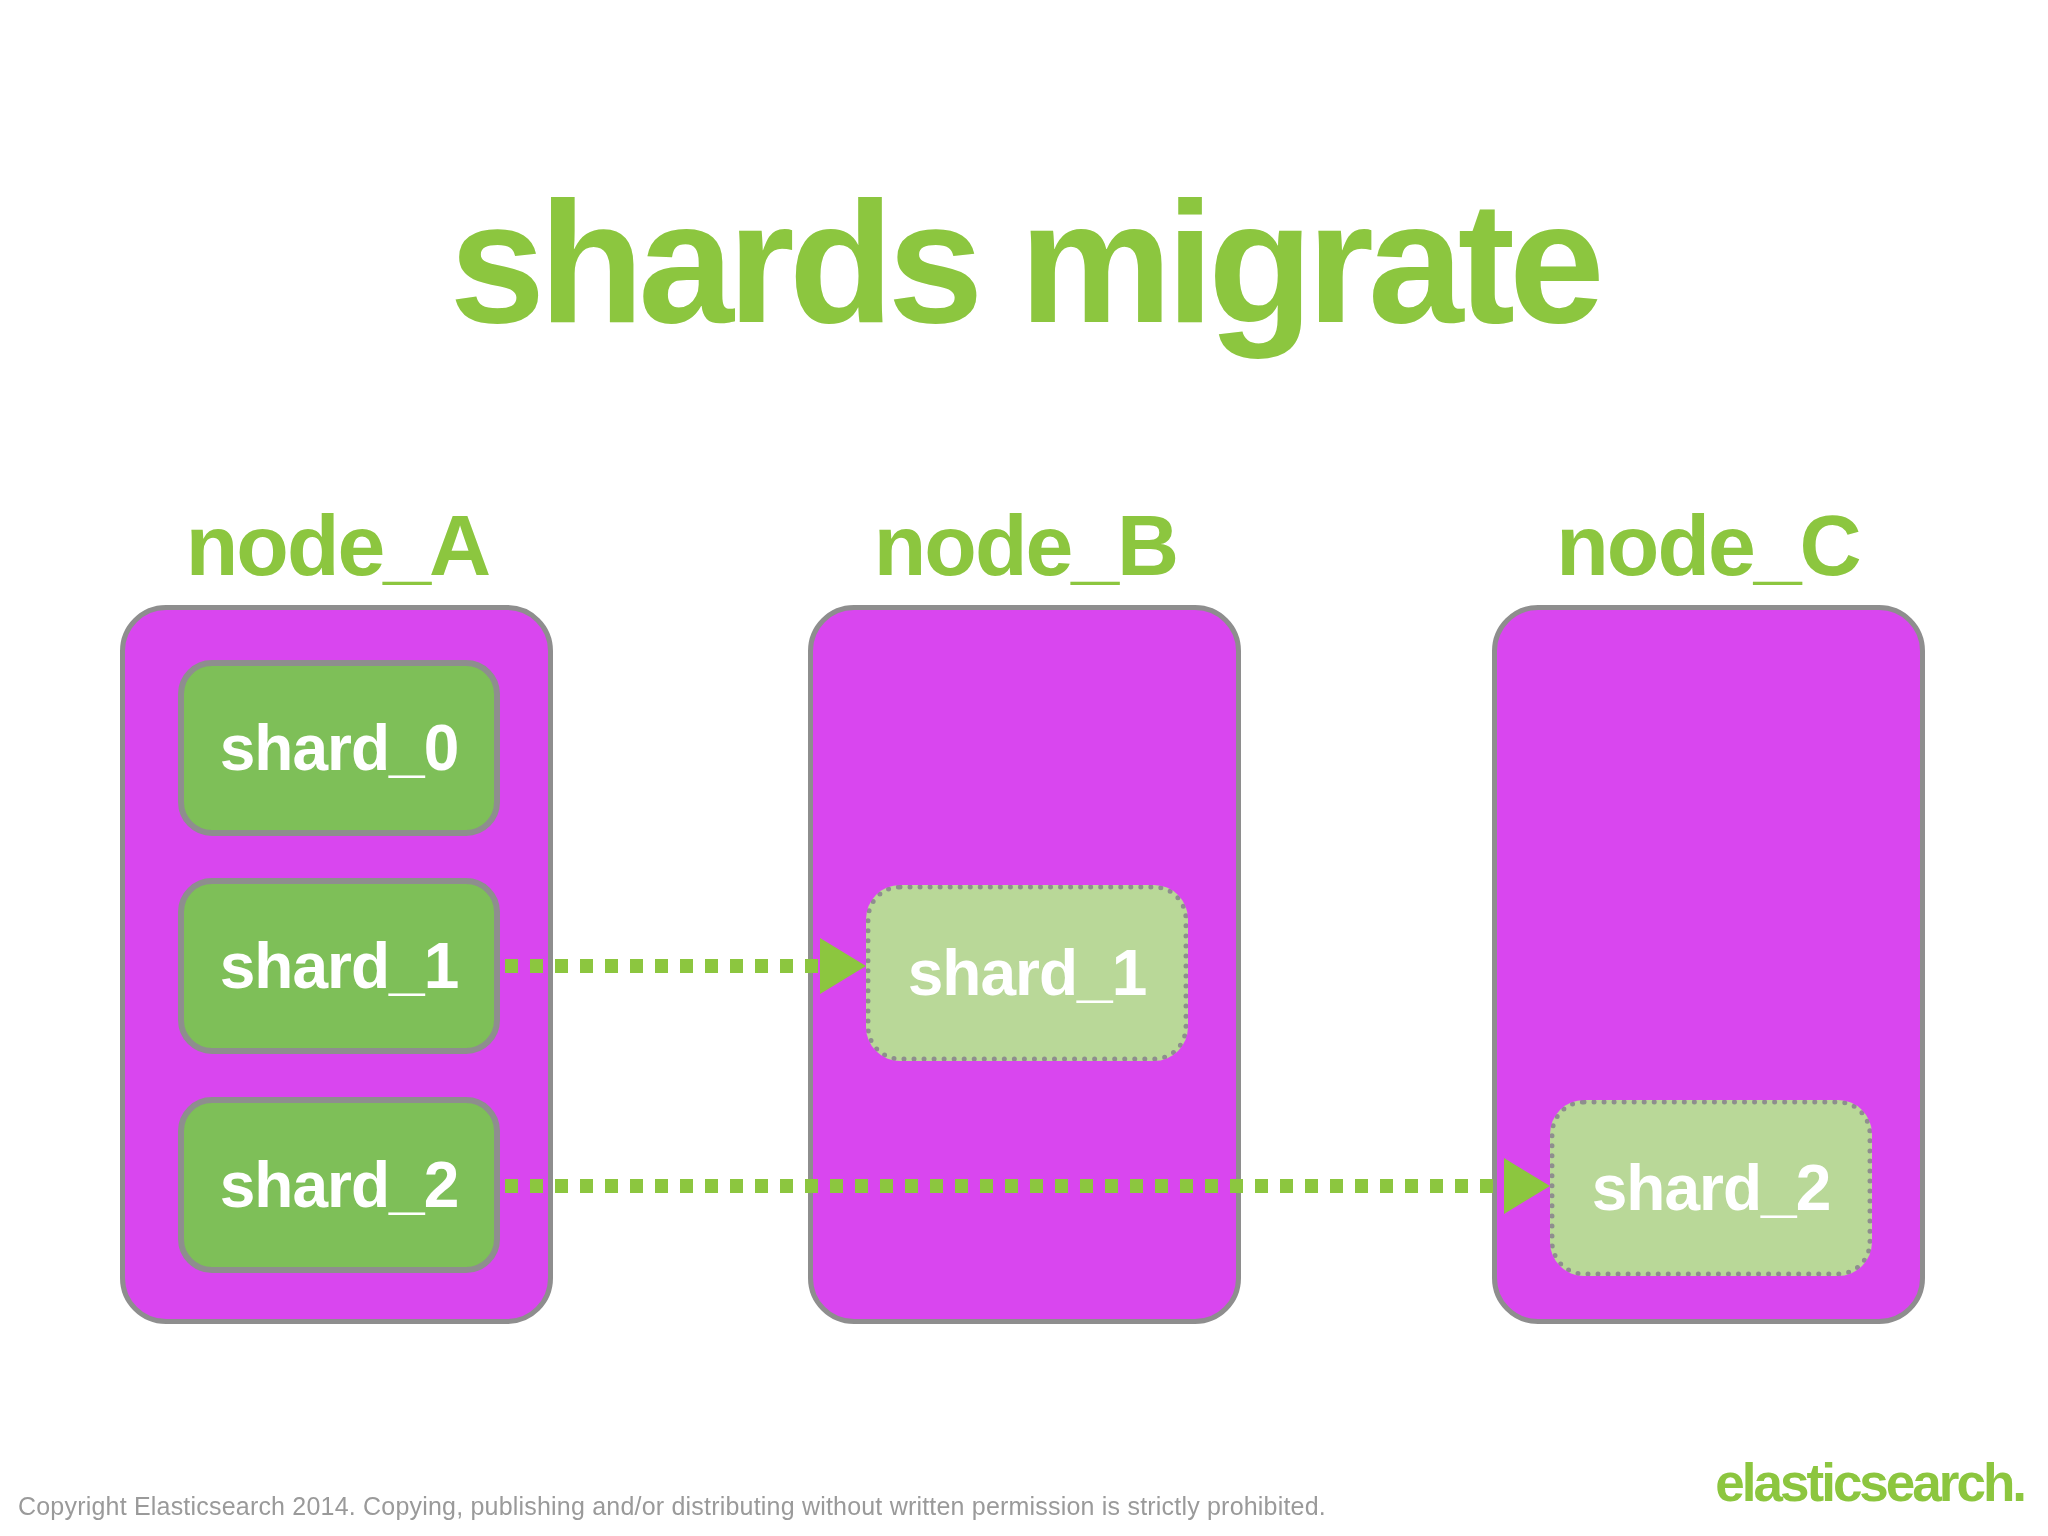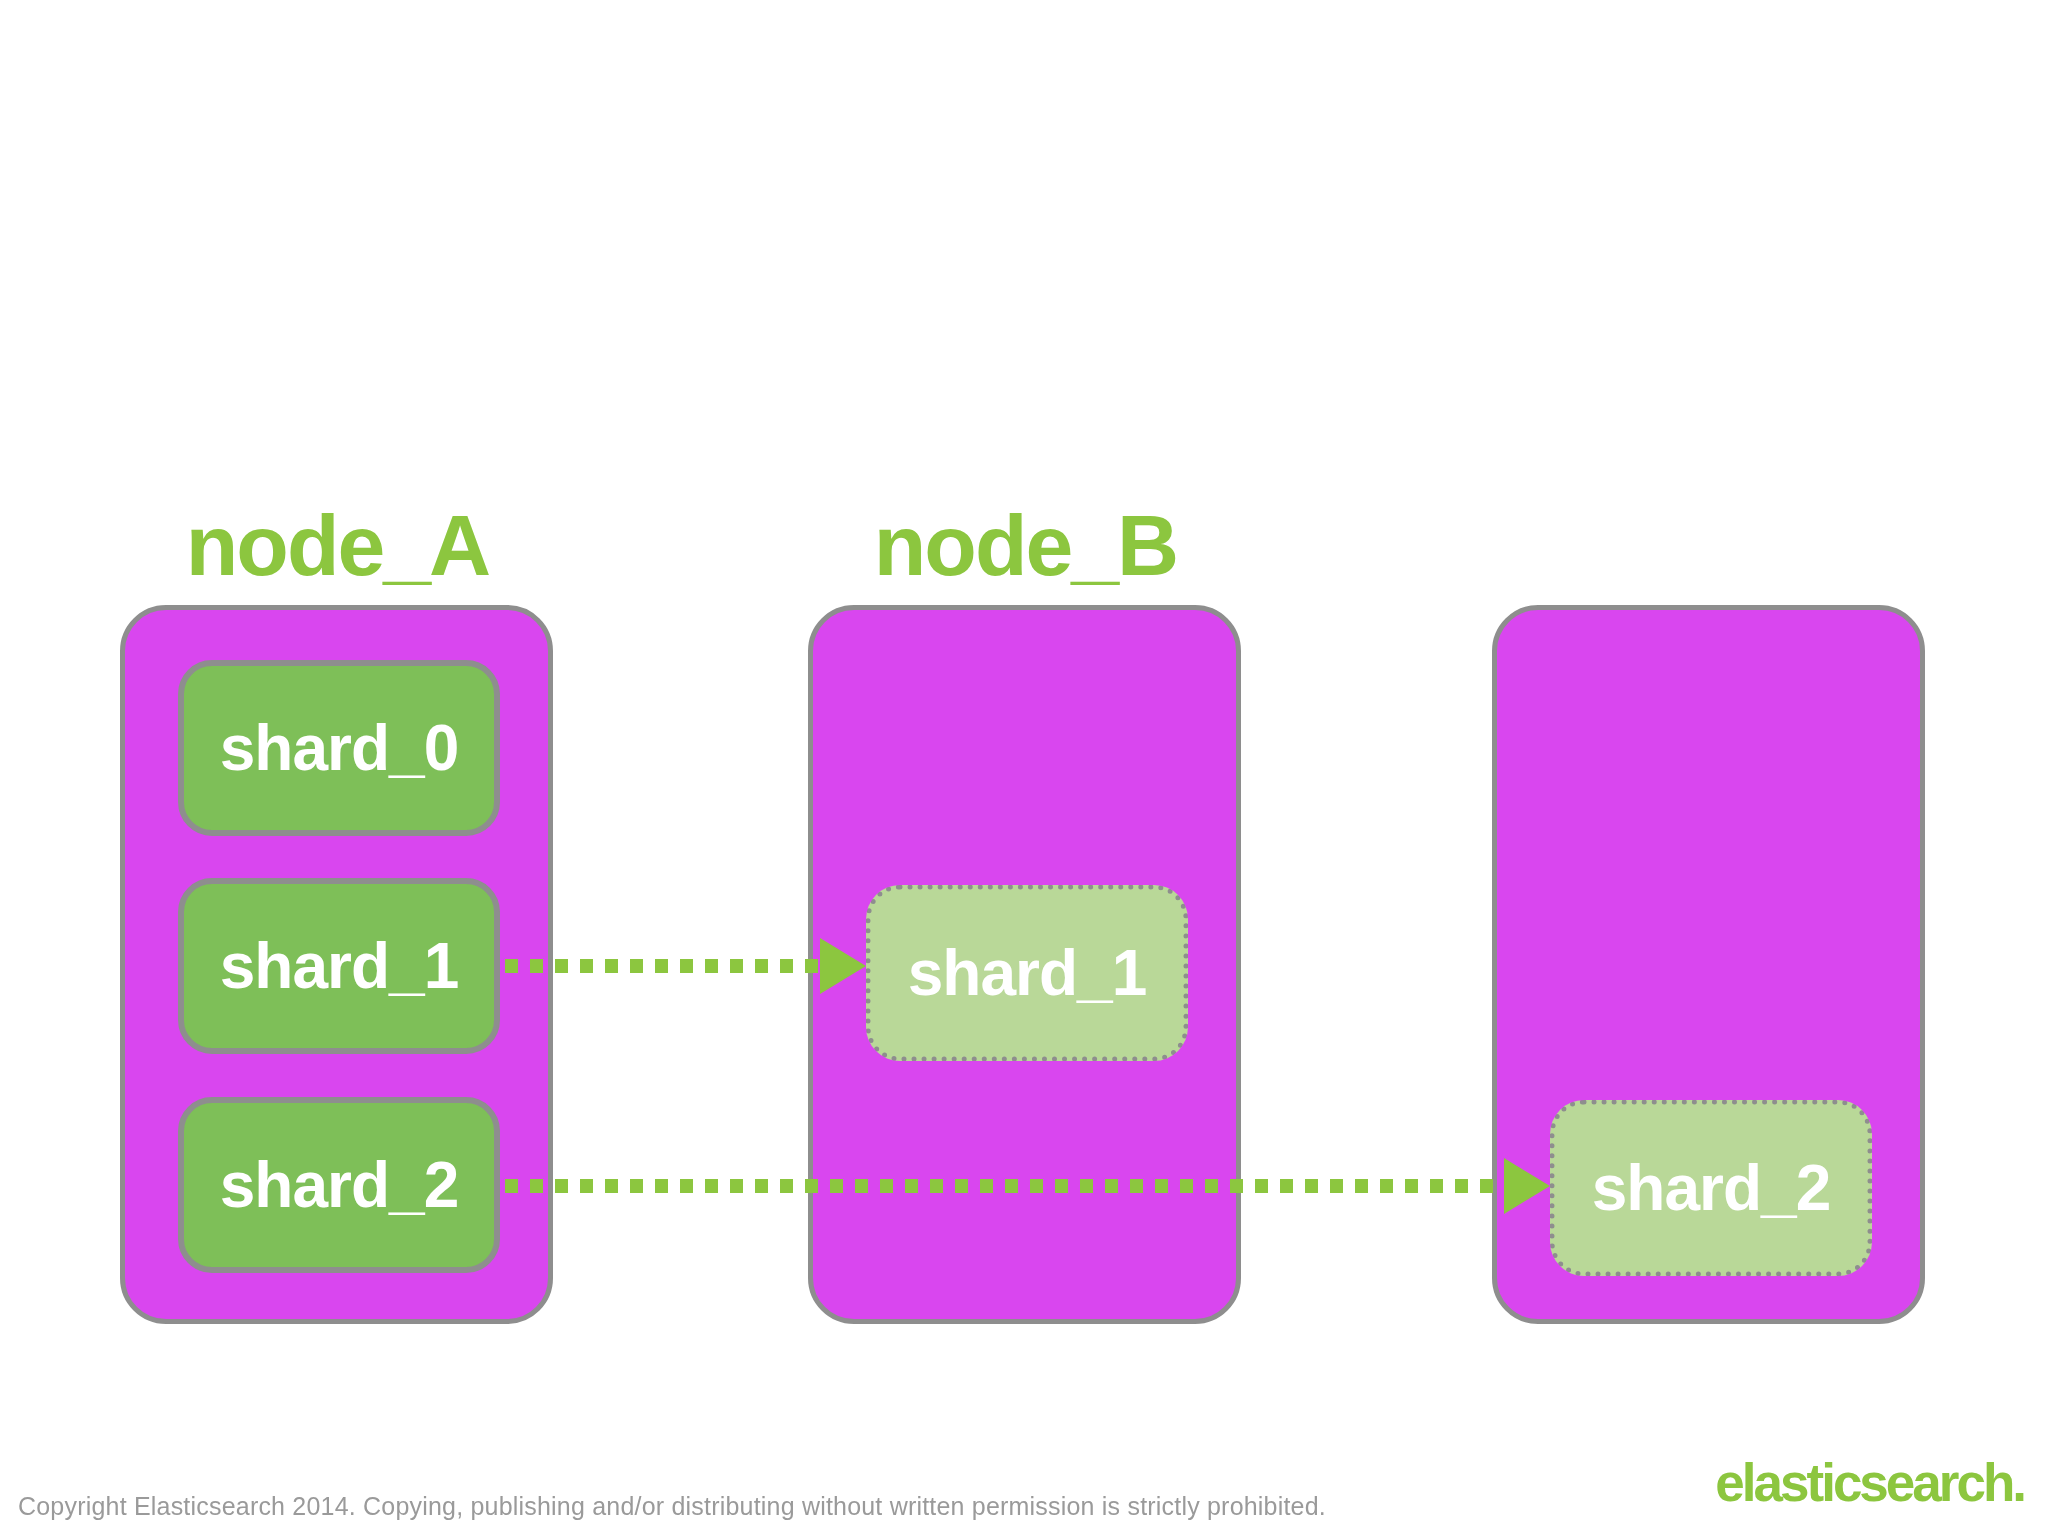--- a/index.html
+++ b/index.html
@@ -123,23 +123,25 @@
     font-weight: 700;
     letter-spacing: -3px;
     color: var(--green);
   }
 </style>
 </head>
 <body>
 
 <div class="slide">
 
+  <div class="title">shards migrate</div>
 
   <div class="node-label b">node_B</div>
   <div class="node-label a">node_A</div>
+  <div class="node-label c">node_C</div>
 
   <div class="node-box a">
     <div class="shard s0">
       <span>shard_0</span>
     </div>
     <div class="shard s1">
       <span>shard_1</span>
     </div>
     <div class="shard s2">
       <span>shard_2</span>

